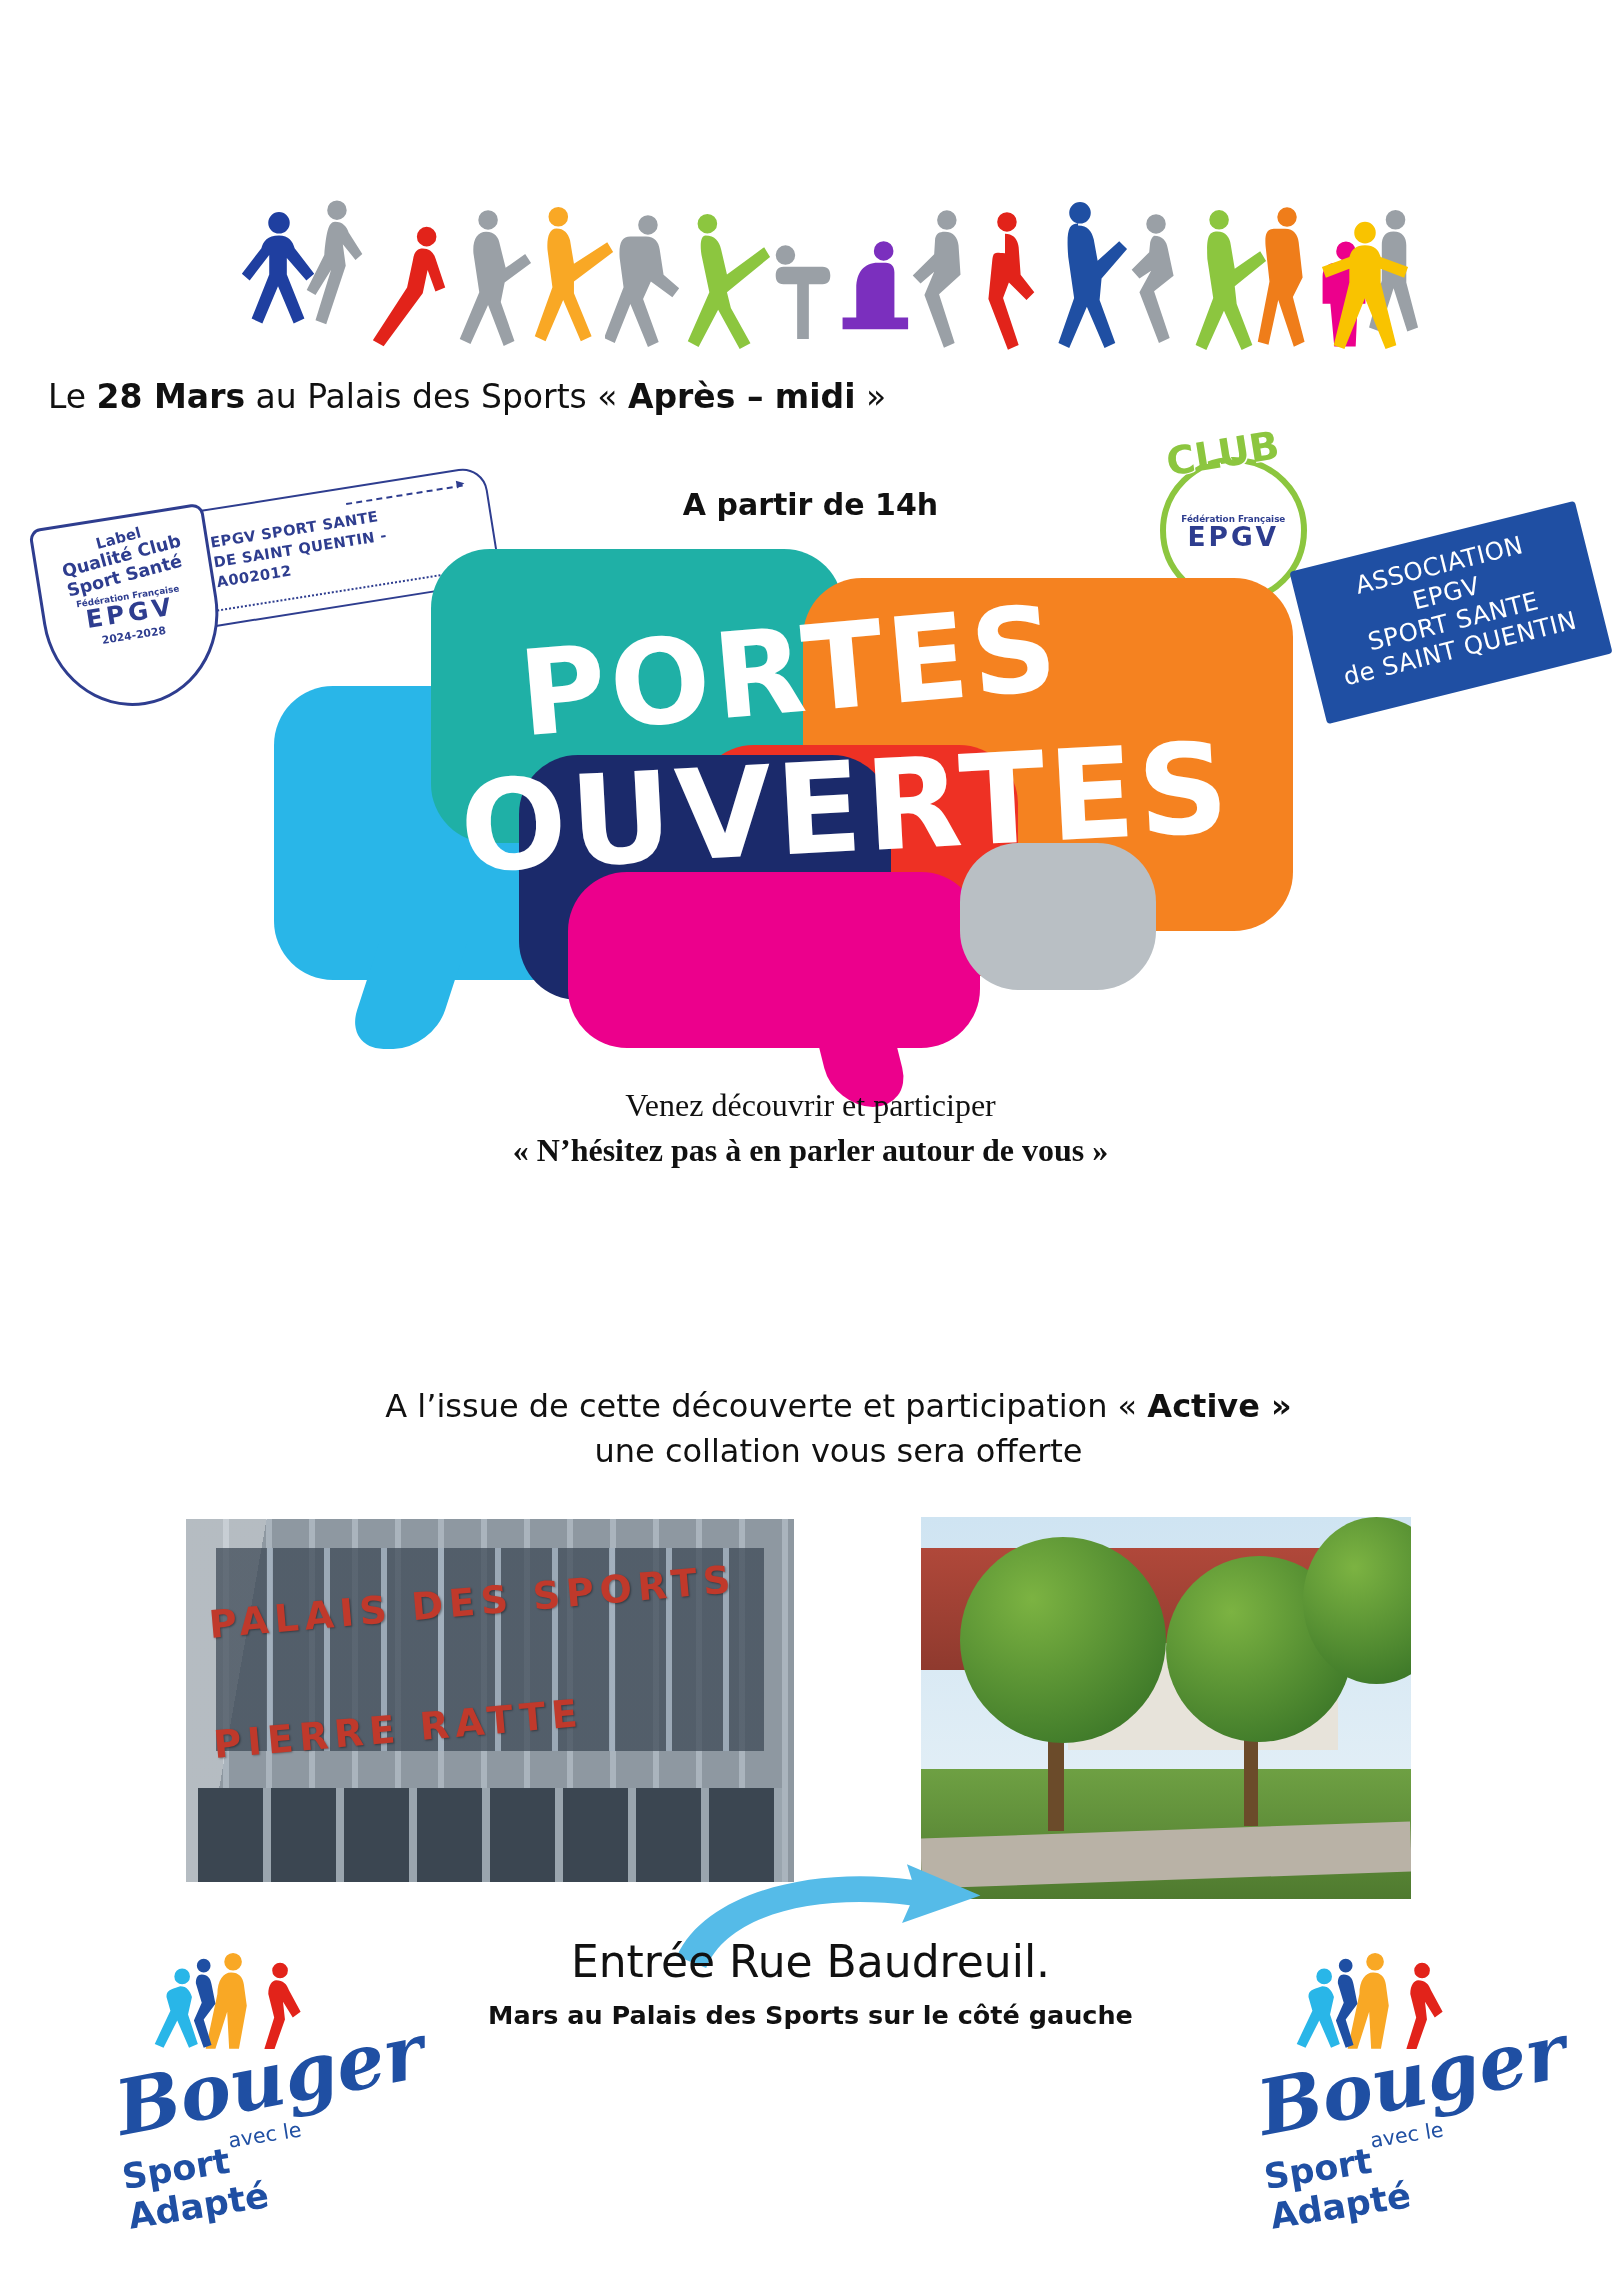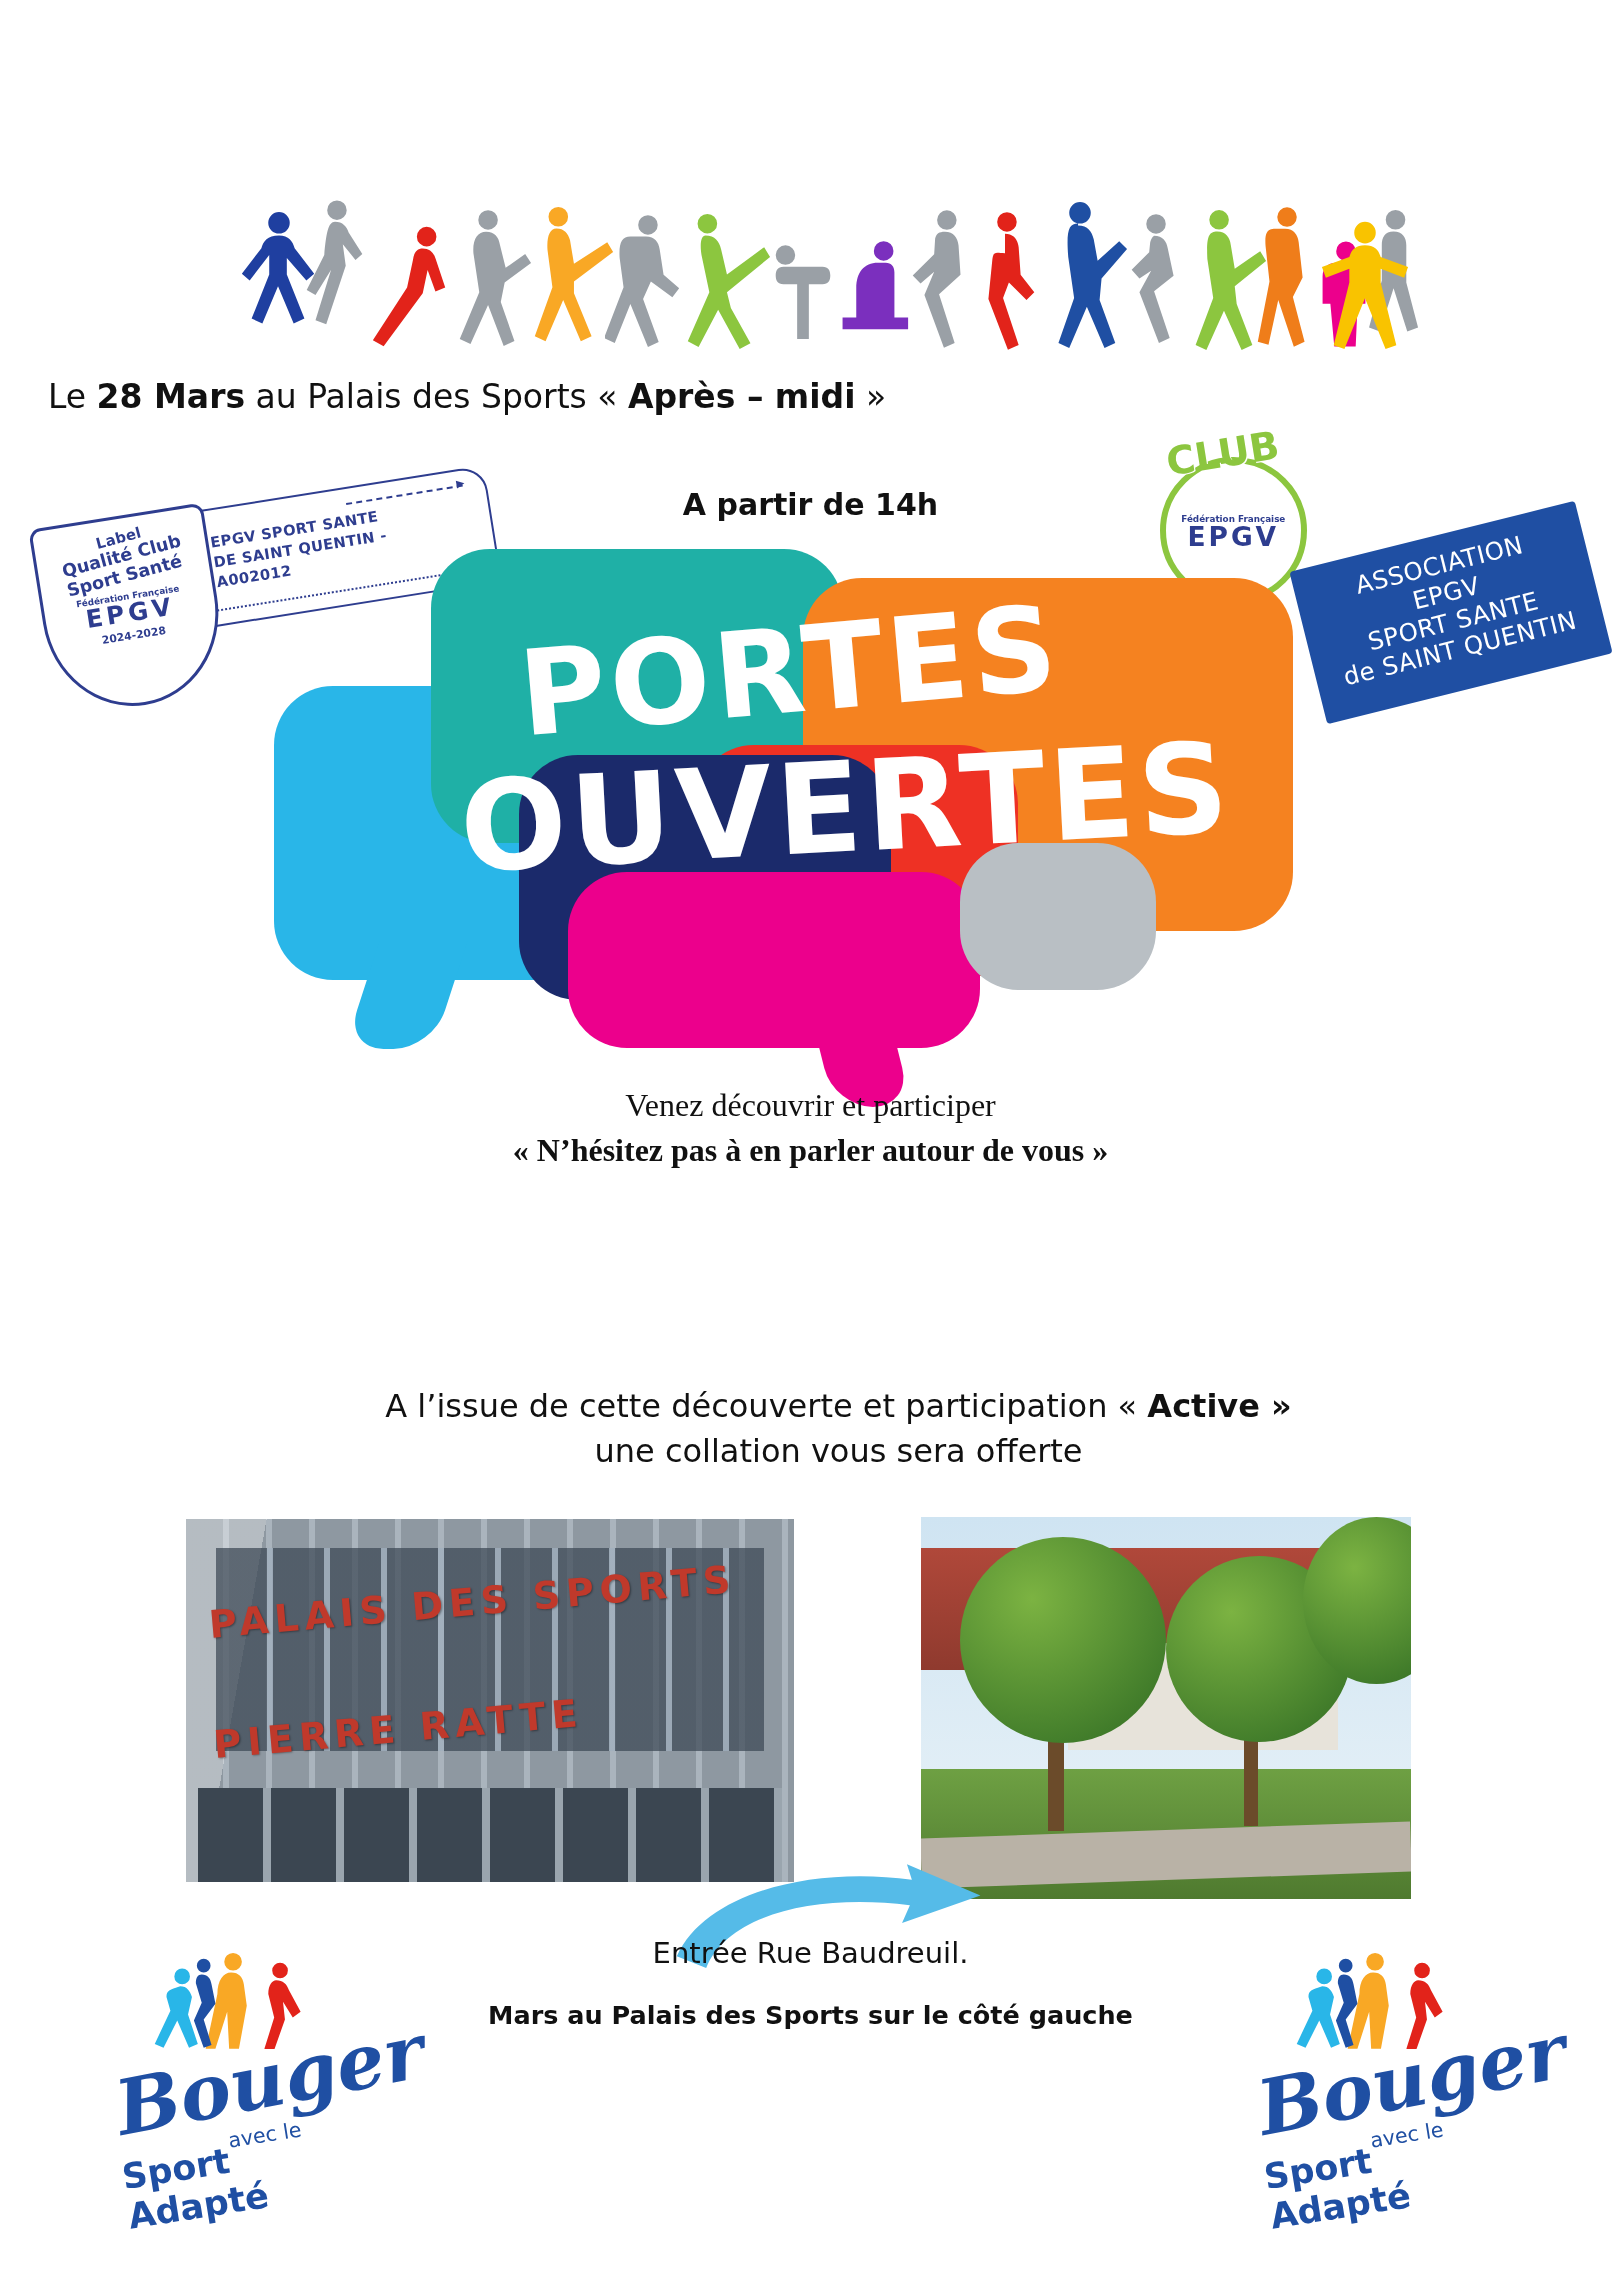--- a/index.html
+++ b/index.html
@@ -365,21 +365,21 @@
     height: 118px;
   }
 
   
   .entrance {
     position: absolute;
     top: 1936px;
     left: 0;
     width: 100%;
     text-align: center;
-    font-size: 29px;
+    font-size: 44px;
     color: #111;
   }
   .entrance-sub {
     position: absolute;
     top: 2000px;
     left: 0;
     width: 100%;
     text-align: center;
     font-size: 25.5px;
     font-weight: bold;

